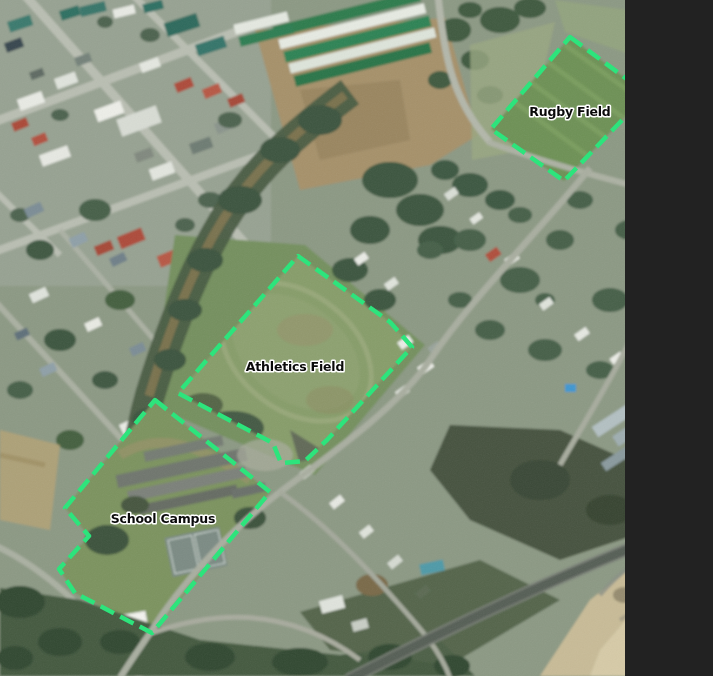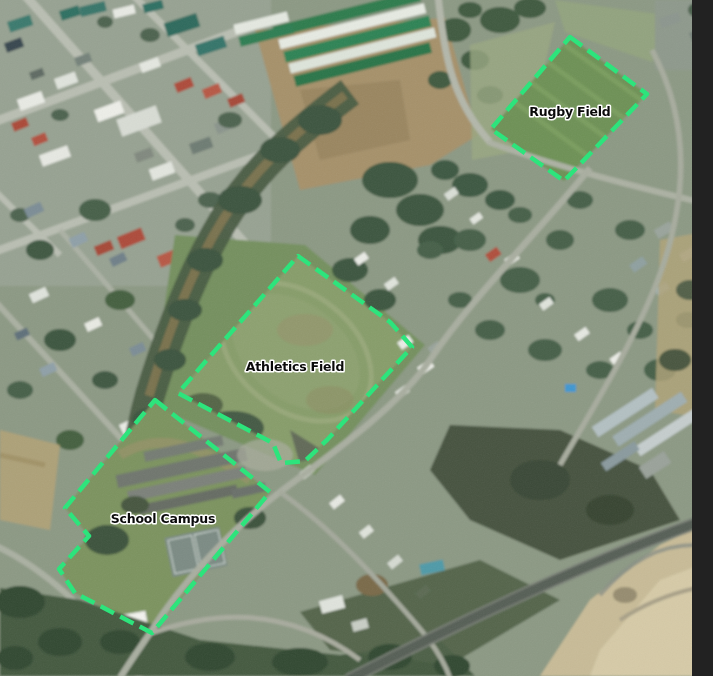--- a/index.html
+++ b/index.html
@@ -1,18 +1,18 @@
 <!DOCTYPE html>
 <html><head>
 <meta charset="utf-8">
 <style>
   html,body{margin:0;padding:0;background:#222;}
   .map-stage{
     position:relative;
-    width:692px;height:676px;
+    width:625px;height:676px;
     overflow:hidden;
     font-family:"DejaVu Sans", sans-serif;
   }
   .map-stage svg{position:absolute;left:0;top:0;display:block;}
   .feature-outline{
     fill:none;
     stroke-linejoin:round;
     stroke-linecap:butt;
   }
   .feature-label{

